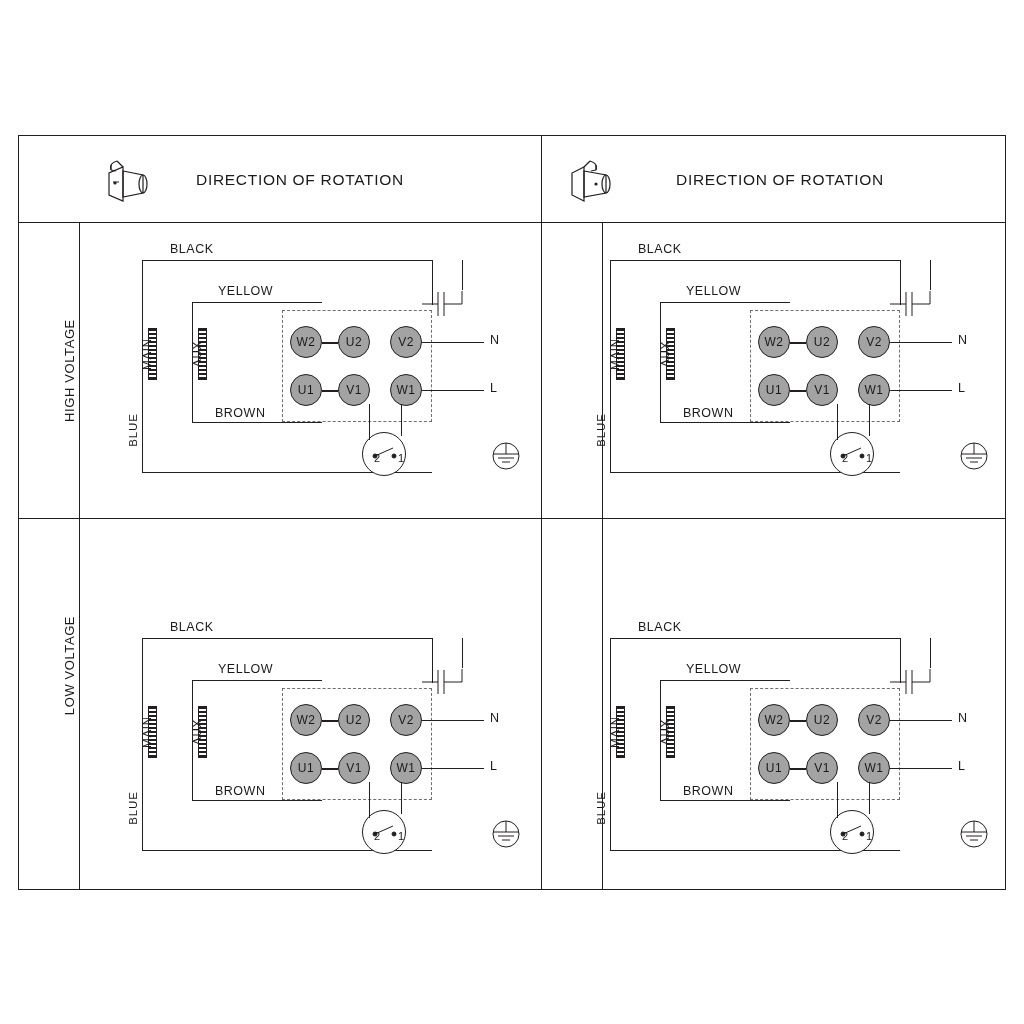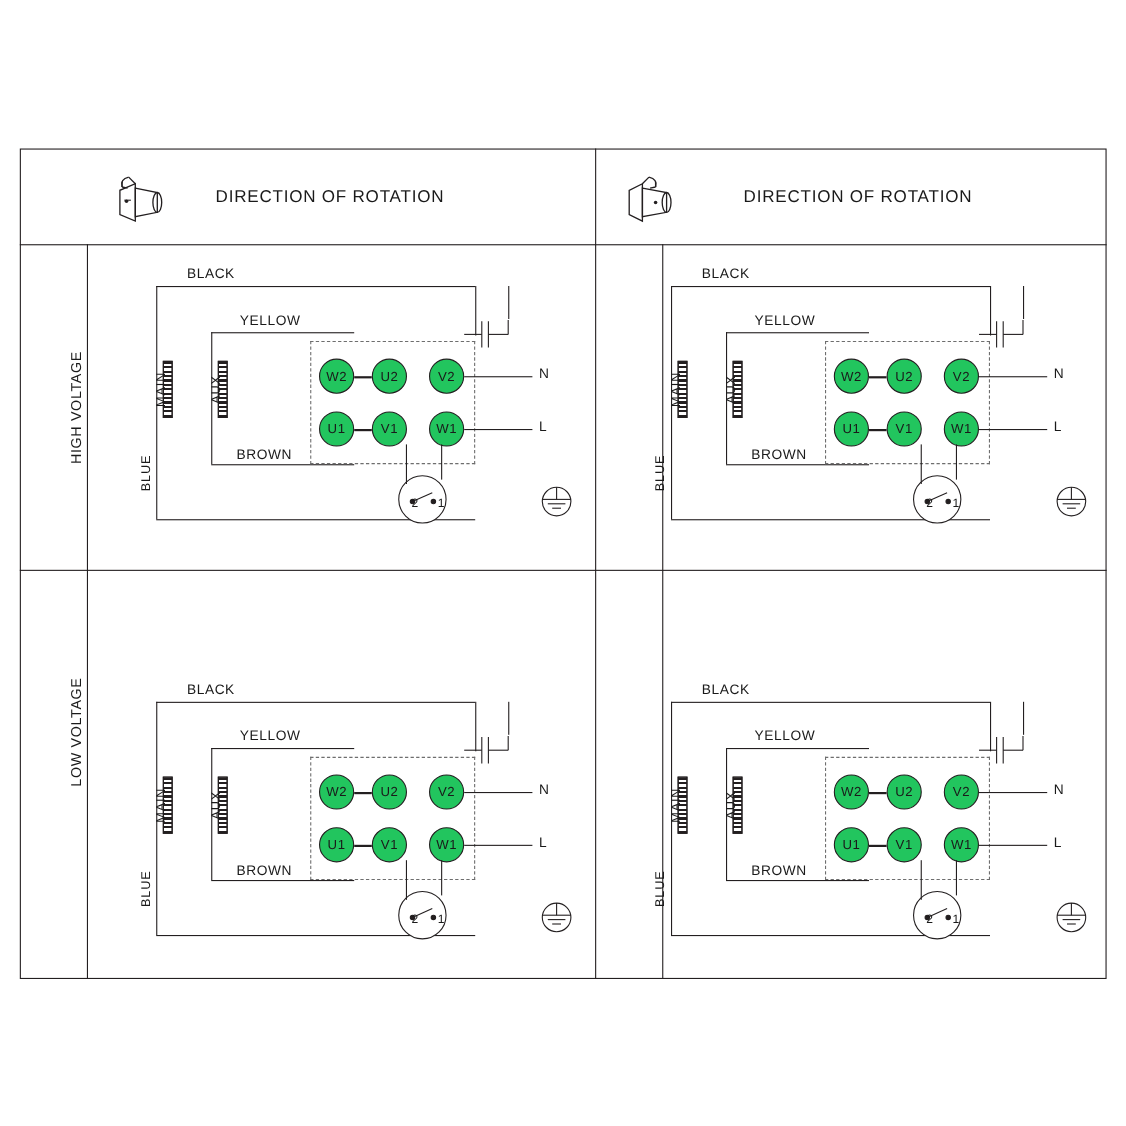--- a/index.html
+++ b/index.html
@@ -85,21 +85,21 @@
   }
   .wire.h { height: 1px; }
   .wire.v { width: 1px; }
 
   .term {
     position: absolute;
     width: 32px; height: 32px;
     border: 1px solid #231f20;
     border-radius: 50%;
     box-sizing: border-box;
-    background: #22c55e;
+    background: #a3a3a3;
     font-size: 12px;
     display: flex;
     align-items: center;
     justify-content: center;
     letter-spacing: 0.5px;
   }
   .dashbox {
     position: absolute;
     border: 1px dashed #6e6e6e;
     box-sizing: border-box;

